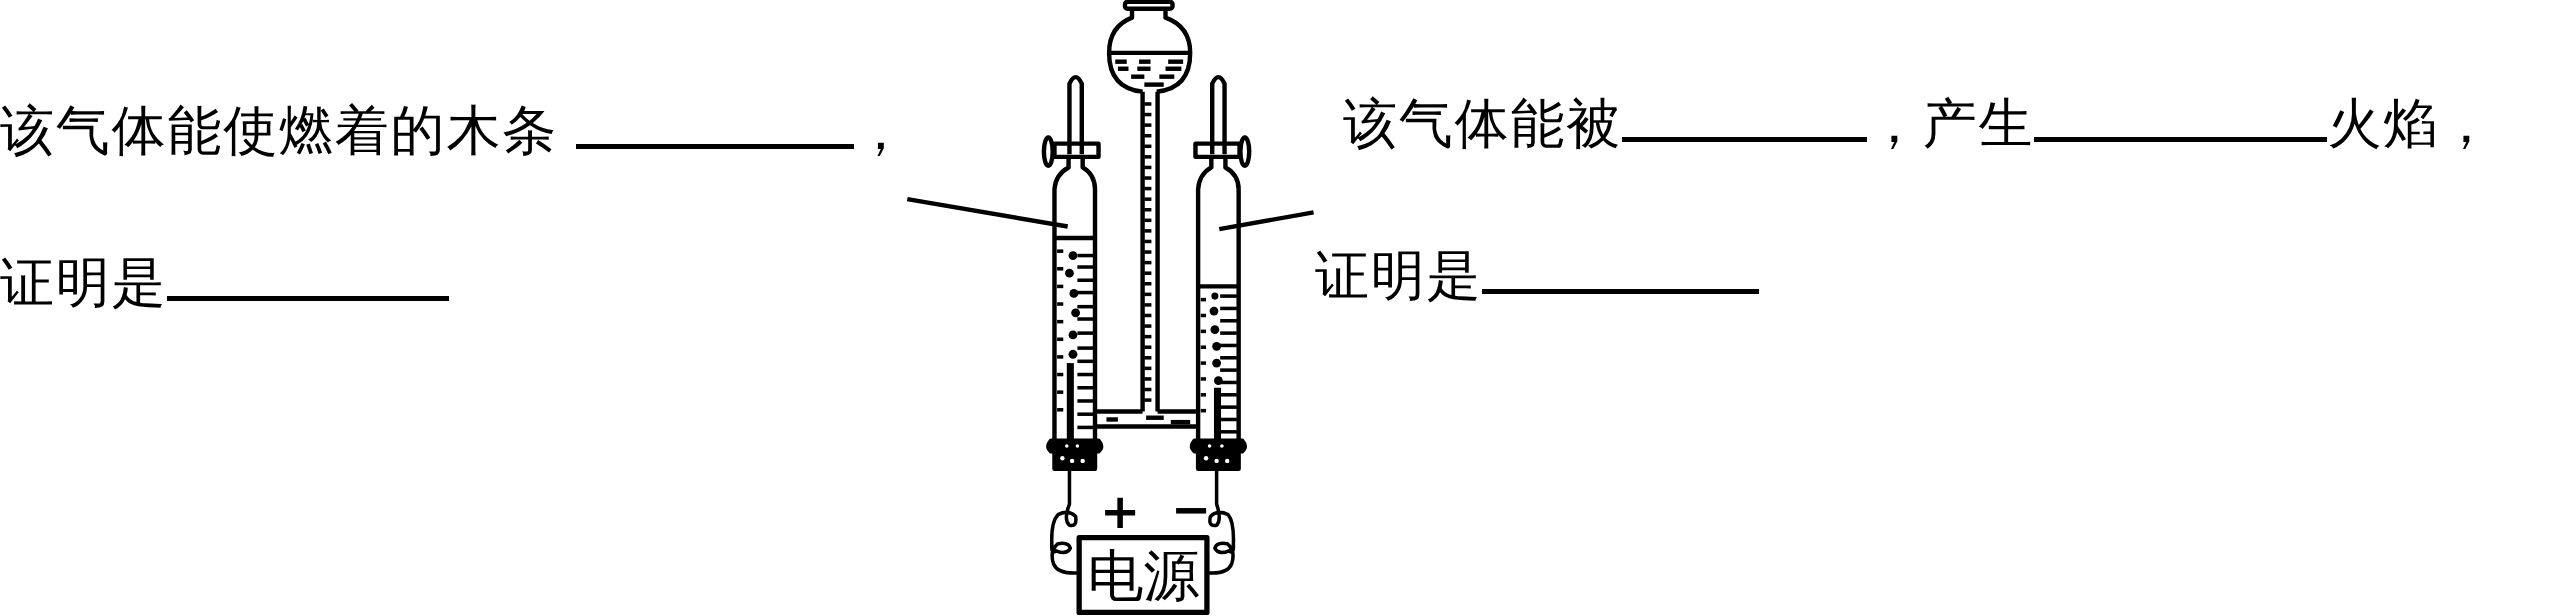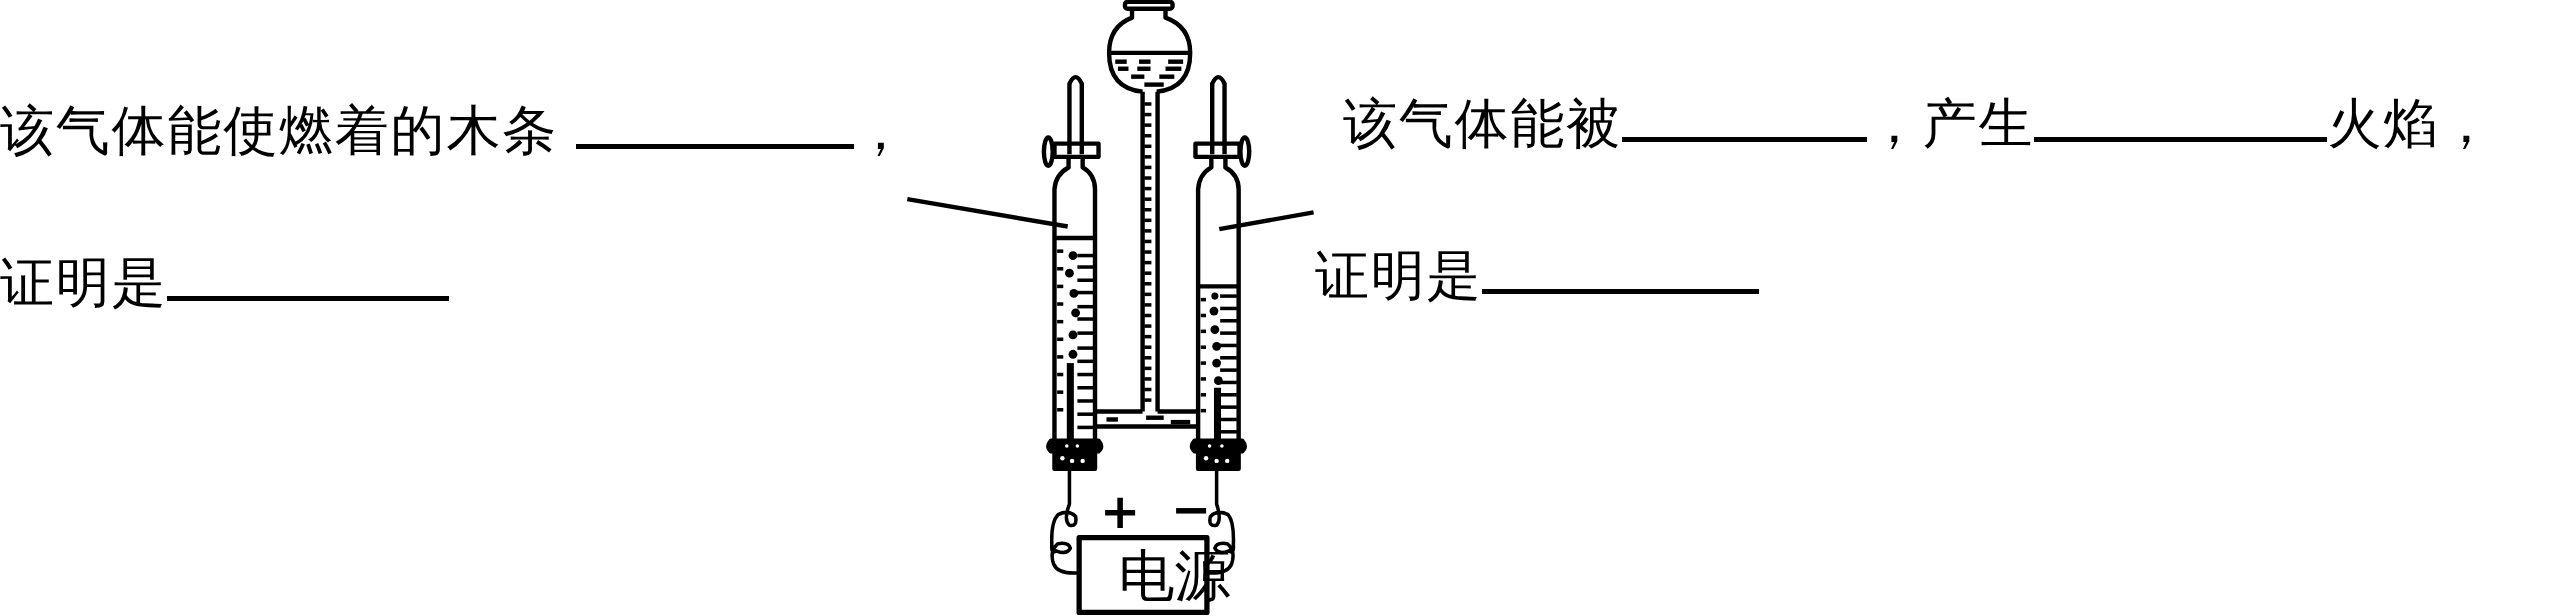--- a/index.html
+++ b/index.html
@@ -2,21 +2,21 @@
 <html style="font-size:14px"><head>
 <meta charset="utf-8">
 <style>
   html, body { margin: 0; padding: 0; background: #ffffff; }
   body { width: 2576px; height: 616px; position: relative; overflow: hidden;
          font-family: "DejaVu Serif", "Liberation Serif", serif; color: #000; }
   .line { position: absolute; white-space: nowrap; font-size: 54px; line-height: 71px; letter-spacing: 1.8px; }
   .seg { display: inline-block; vertical-align: baseline; }
   .blank { display: inline-block; border-bottom: 5.3px solid #000; height: 17.6px; vertical-align: baseline; }
   #apparatus { position: absolute; left: 0; top: 0; }
-  .box-label { position: absolute; font-size: 56px; line-height: 62px; text-align: center; margin-left: 31px; }
+  .box-label { position: absolute; font-size: 56px; line-height: 62px; text-align: center; }
   .sign { position: absolute; font-size: 48px; line-height: 48px; font-family: "DejaVu Sans", sans-serif; font-weight: bold; }
 </style>
 </head>
 <body>
 
 <div class="line" style="left:0px; top:95px;">
   <span class="seg">该气体能使燃着的木条</span><span class="blank" style="width:278px; margin-left:17.6px;"></span><span class="seg">，</span>
 </div>
 <div class="line" style="left:0px; top:247px;">
   <span class="seg">证明是</span><span class="blank" style="width:282px;"></span>

